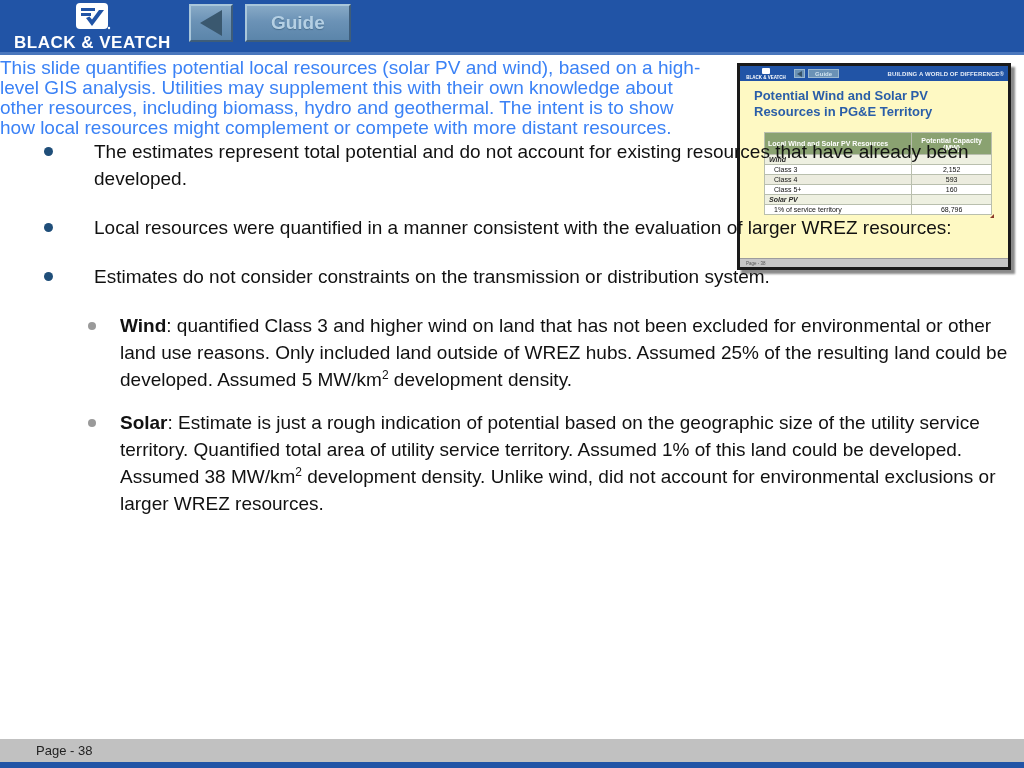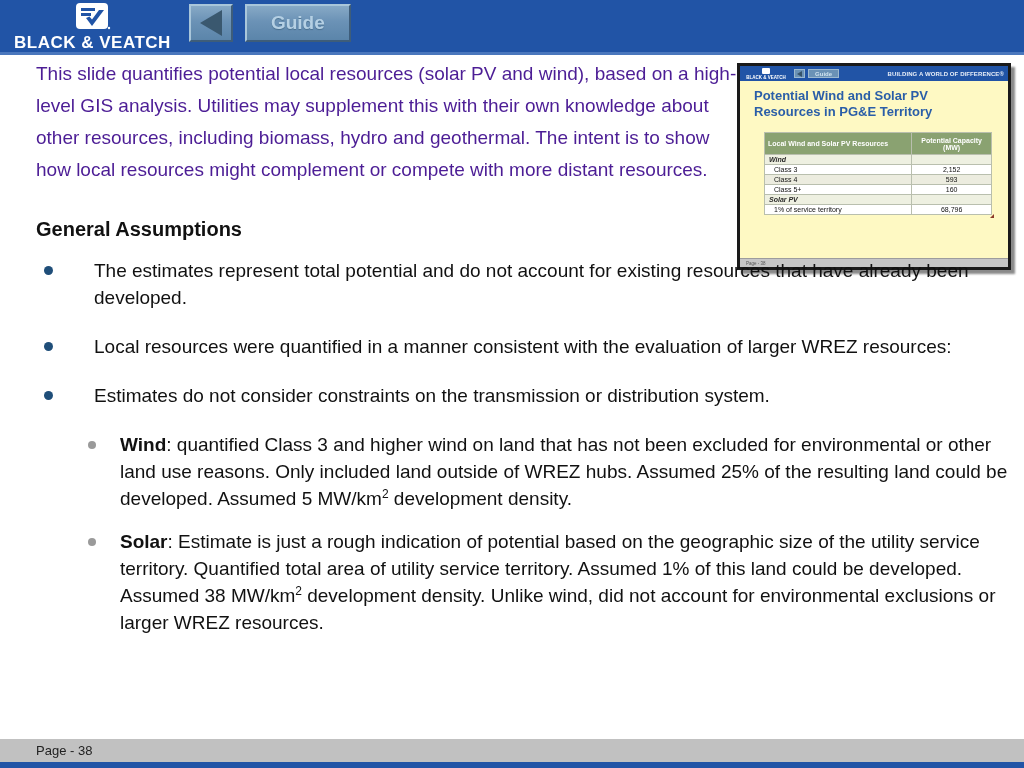--- a/index.html
+++ b/index.html
@@ -50,22 +50,22 @@
   }
 
   
   .content { position:absolute; top:58px; left:0; width:1024px; }
   .page-title {
     margin:13px 0 10px 36px;
     font-size:34px; font-weight:bold; color:#2257be;
     letter-spacing:-0.5px;
   }
   .intro {
-    margin-left:36px; width:706px;
-    font-size:19px; line-height:32px; color:#4c1d95;
+    width:706px;
+    font-size:19px; line-height:20px; color:#3b82f6;
   }
   .section-heading {
     margin:32px 0 16px 36px;
     font-size:20px; font-weight:bold; color:#111111;
   }
 
   .bullet { display:flex; margin:0 0 22px 44px;gap:19px; }
   .dot1 {
     flex:0 0 auto; width:9px; height:9px; border-radius:50%;
     background:#1f4e79; margin:9px 0 0 0;
@@ -233,21 +233,20 @@
     <span class="corner-mark"></span>
   </div>
 
   <div class="thumb-footer">
     <span class="thumb-footer-label">Page - 38</span>
   </div>
 </div>
 
 <div class="content">
   <p class="intro">This slide quantifies potential local resources (solar PV and wind), based on a high-level GIS analysis.  Utilities may supplement this with their own knowledge about other resources, including biomass, hydro and geothermal. The intent is to show how local resources might complement or compete with more distant resources.</p>
-  <h2 class="section-heading">General Assumptions</h2>
 
   <div class="bullet">
     <span class="dot1"></span>
     <span class="bullet-text">The estimates represent total potential and do not account for existing resources that have already been developed.</span>
   </div>
   <div class="bullet">
     <span class="dot1"></span>
     <span class="bullet-text">Local resources were quantified in a manner consistent with the evaluation of larger WREZ resources:</span>
   </div>
   <div class="bullet">

